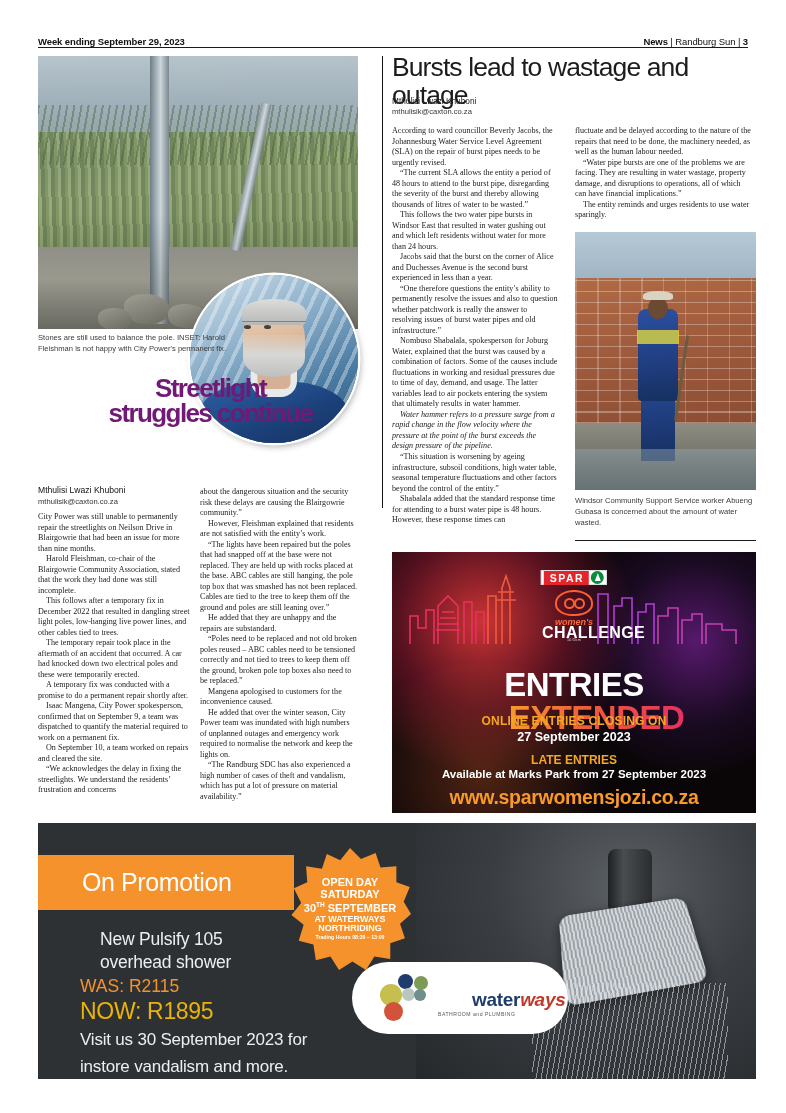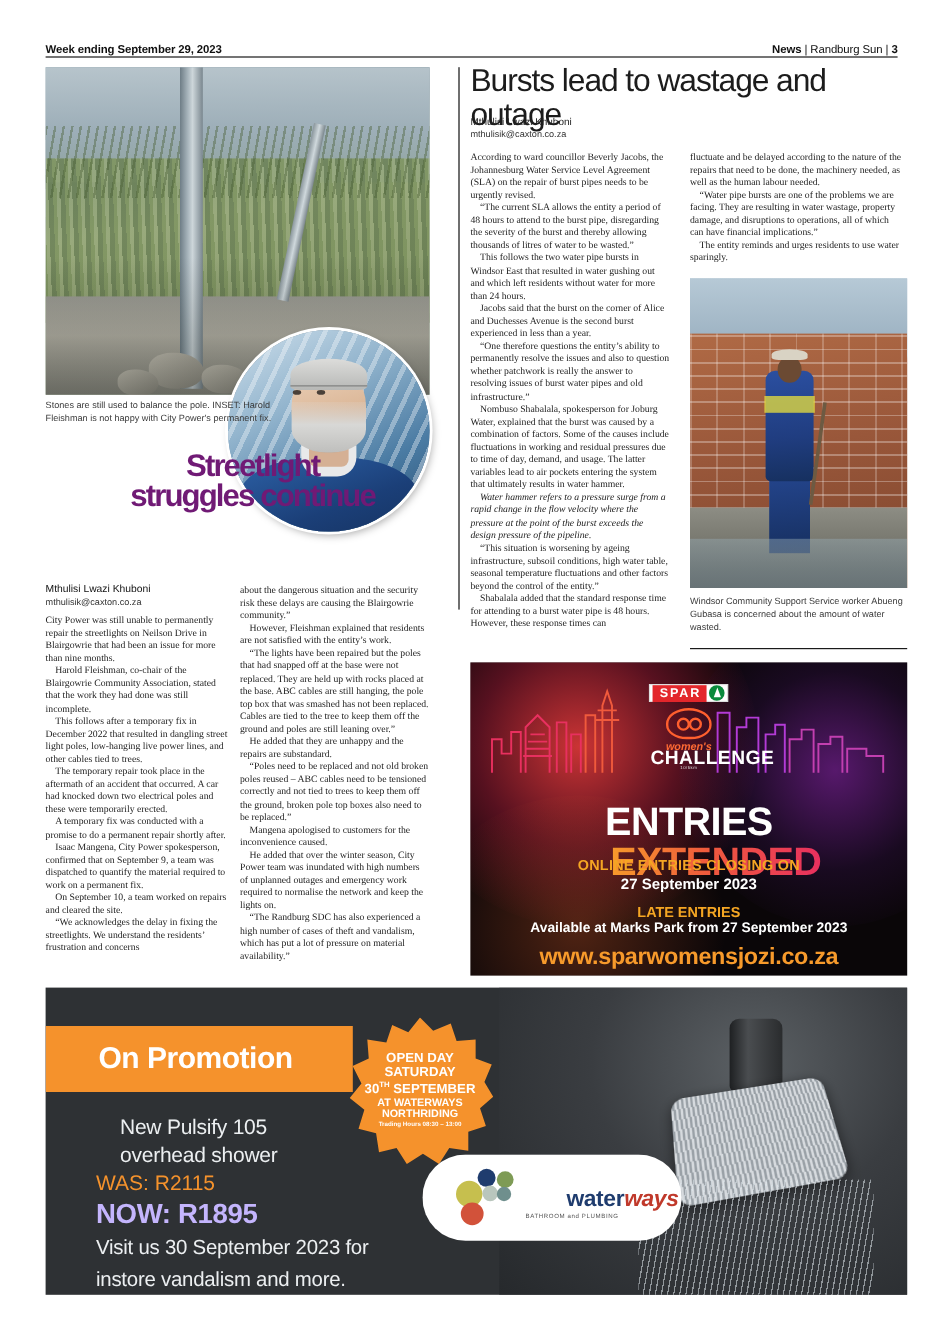--- a/index.html
+++ b/index.html
@@ -341,27 +341,27 @@
   .hg-ad .spray {
     position:absolute; right:28px; top:160px; width:196px; height:100px;
     background: repeating-linear-gradient(100deg, rgba(225,233,238,.55) 0 1px, rgba(225,233,238,0) 1px 5px);
     filter: blur(.4px);
   }
   .hg-promo-bar {
     position:absolute; left:0; top:32px; width:256px; height:55px;
     background:#f5922c; display:flex; align-items:center;
   }
   .hg-promo-bar span {
-    color:#fff; font-size:25px; font-weight:bold; letter-spacing:-.4px;
+    color:#fff; font-size:25px; font-weight:normal; letter-spacing:-.4px;
     padding-left:44px;
   }
   .hg-text { position:absolute; left:42px; top:105px; width:300px; color:#eceff1; }
   .hg-text .l { font-size:17.5px; line-height:1.32; font-weight:normal; letter-spacing:-.2px;margin-left:20px; }
   .hg-text .was { font-size:17.5px; color:#f5922c; margin-top:2px; }
-  .hg-text .now { font-size:23px; color:#c4b5fd; font-weight:bold; margin-top:1px; letter-spacing:-.3px;}
+  .hg-text .now { font-size:23px; color:#eab308; font-weight:normal; margin-top:1px; letter-spacing:-.3px;}
   .hg-text .visit { font-size:17px; line-height:1.33; margin-top:4px; letter-spacing:-.2px;}
 
   .hg-badge {
     position:absolute; left:289px; top:848px; width:122px; height:122px;
   }
   .hg-badge .star {
     position:absolute; inset:0; background:#f5922c;
     clip-path: polygon(50% 0%, 59% 9%, 71% 4%, 75% 16%, 88% 15%, 88% 28%, 99% 32%, 94% 44%,
       100% 54%, 91% 62%, 95% 74%, 83% 78%, 83% 91%, 70% 89%, 63% 100%, 52% 93%,
       41% 100%, 34% 89%, 22% 92%, 20% 79%, 8% 76%, 12% 63%, 2% 55%, 10% 45%,

